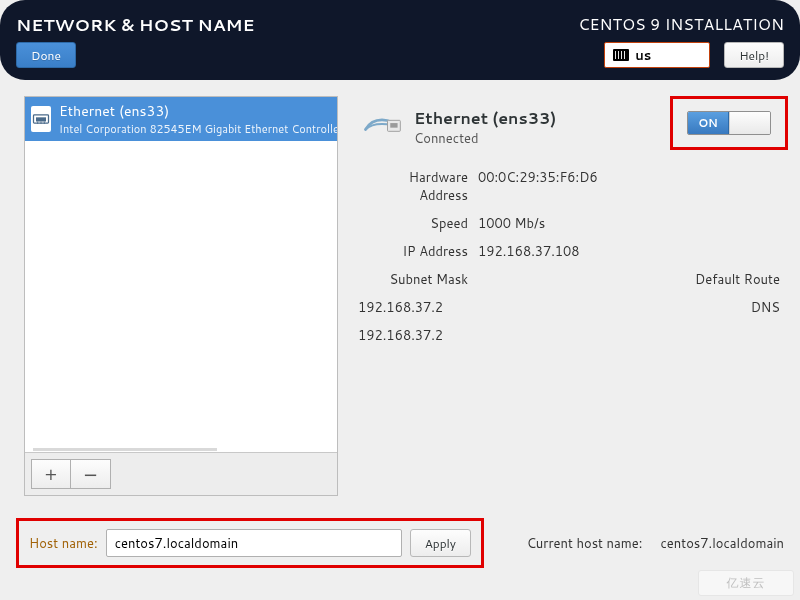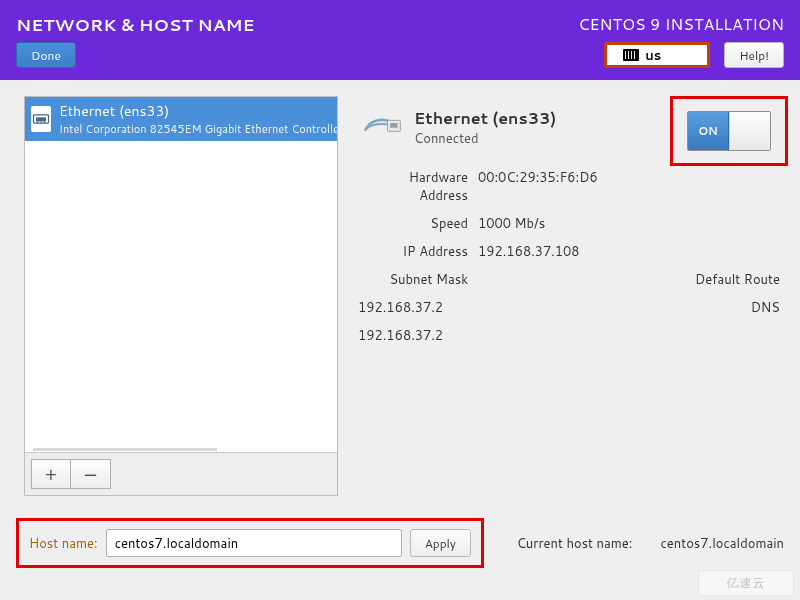--- a/index.html
+++ b/index.html
@@ -1,57 +1,57 @@
 <!DOCTYPE html>
 <html><head>
 <meta charset="utf-8">
 <style>
   * { box-sizing: border-box; margin: 0; padding: 0; }
   html, body { width: 800px; height: 600px; font-family: "Cantarell", "DejaVu Sans", sans-serif; font-size: 13px; color: #2e3436; background: #efefef; overflow: hidden; }
-  .topbar { height: 80px; background: #6d28d9; color: #fff; padding: 6px 16px 0 16px; position: relative; }
+  .topbar { height: 80px; background: #0f172a; color: #fff; padding: 6px 16px 0 16px; position: relative; border-radius: 25px; }
   .title-row { display: flex; justify-content: space-between; align-items: flex-start; padding-top: 6px; }
   .page-title { font-weight: bold; font-size: 17px; }
   .installer-title { font-size: 16px; font-weight: 500; }
   .btn-row { display: flex; justify-content: space-between; align-items: center; margin-top: 6px; }
   .btn { display: inline-flex; align-items: center; justify-content: center; height: 26px; padding: 0 14px; border-radius: 3px; border: 1px solid rgba(0,0,0,0.25); cursor: pointer; font-size: 12px; text-shadow: 0 1px 0 rgba(0,0,0,0.15); }
   .btn-blue { background: linear-gradient(#4a90d9,#3a7fc8); color: #fff; border: 1px solid #2d6aa8; }
   .btn-gray { background: linear-gradient(#fdfdfd,#ededed); color: #2e3436; text-shadow: 0 1px 0 #fff; border: 1px solid #b8b8b8; }
-  .lang-box { display: inline-flex; align-items: center; height: 26px; background: #fff; color: #000; border: 3px solid #c2410c; border-radius: 2px; padding: 0 8px 0 16px; width: 106px; margin-right: 14px; }
+  .lang-box { display: inline-flex; align-items: center; height: 26px; background: #fff; color: #000; border: 1px solid #c2410c; border-radius: 2px; padding: 0 8px 0 8px; width: 106px; margin-right: 14px; }
   .kbd-icon { width: 16px; height: 12px; background: #000; position: relative; margin-right: 6px; border-radius: 1px; }
   .kbd-icon::after { content:""; position:absolute; inset:2px; background:repeating-linear-gradient(90deg,#fff 0 1px,#000 1px 3px), repeating-linear-gradient(0deg,#fff 0 1px,#000 1px 4px); opacity:0.9; }
   .content { position: absolute; top: 80px; left: 0; right: 0; bottom: 0; }
   .left-panel { position: absolute; top: 16px; left: 24px; width: 314px; height: 400px; background: #ededed; border: 1px solid #bdbdbd; }
   .iface-list { background: #fff; height: 356px; overflow: hidden; border-bottom: 1px solid #c8c8c8; }
   .iface-item { display: flex; align-items: center; gap: 8px; padding: 4px 8px 4px 6px; background: #4a90d9; color: #fff; white-space: nowrap; overflow: hidden; }
   .iface-item .ic { width: 26px; height: 26px; background: #fff; border-radius: 2px; display:flex; align-items:center; justify-content:center; }
   .iface-item .ic svg { width: 20px; height: 20px; }
   .iface-texts .name { font-size: 14px; font-weight: 500; }
   .iface-texts .desc { font-size: 11px; opacity: 0.9; }
   .list-btns { display: flex; gap: 0; padding: 6px; }
   .sqbtn { width: 40px; height: 30px; display:inline-flex; align-items:center; justify-content:center; background: linear-gradient(#fdfdfd,#ededed); border:1px solid #b0b0b0; font-size:18px; color:#555; cursor:pointer; }
   .sqbtn + .sqbtn { border-left: none; }
   .detail { position: absolute; top: 22px; left: 360px; right: 20px; }
   .detail-head { display: flex; align-items: center; gap: 10px; margin-bottom: 18px; }
   .net-icon svg { width: 44px; height: 44px; }
   .iface-title { font-weight: bold; font-size: 16px; }
   .iface-status { font-size: 13px; color: #555; }
   .toggle-box { position: absolute; top: 16px; right: 12px; border: 3px solid #e00000; padding: 12px 14px; }
-  .toggle { width: 84px; height: 40px; border: 1px solid #8f8f8f; border-radius: 2px; background: linear-gradient(#fdfdfd,#ededed); display:flex; overflow:hidden; cursor:pointer; }
+  .toggle { width: 84px; height: 24px; border: 1px solid #8f8f8f; border-radius: 2px; background: linear-gradient(#fdfdfd,#ededed); display:flex; overflow:hidden; cursor:pointer; }
   .toggle .on { width: 42px; background: linear-gradient(#5a9fe0,#3879bf); color:#fff; font-size:11px; font-weight:bold; display:flex; align-items:center; justify-content:center; border-right:1px solid #2d6aa8; }
   .toggle .knob { width: 42px; background: linear-gradient(#fdfdfd,#e9e9e9); border-left:1px solid #d0d0d0; }
   .kv { display: grid; grid-template-columns: 110px auto; column-gap: 10px; row-gap: 10px; font-size: 13px; margin-left: -2px; }
   .kv .k { text-align: right; color: #333; }
   .kv .v { color: #333; }
   .configure { position: absolute; top: 382px; right: 34px; }
   .hostrow { position: absolute; left: 16px; bottom: 32px; display:flex; align-items:center; width: 768px; }
   .host-box { border: 3px solid #e00000; padding: 8px 10px 8px 10px; display:flex; align-items:center; gap: 8px; }
   .host-label { color: #a16207; }
   .host-input { width: 296px; height: 28px; border: 1px solid #b0b0b0; border-radius: 2px; padding: 0 8px; font: inherit; }
   .apply-btn { height: 28px; }
-  .current-host { margin-left: auto; display:flex; gap: 28px; align-items:center; font-size: 13px; color:#333; }
+  .current-host { margin-left: auto; display:flex; gap: 18px; align-items:center; font-size: 13px; color:#333; }
   .watermark { position:absolute; right:6px; bottom:4px; width:96px; height:26px; background:#f7f7f7; border:1px solid #e6e6e6; border-radius:3px; display:flex; align-items:center; justify-content:center; color:#bfbfbf; font-size:12px; letter-spacing:1px; }
   .scroll-shadow { position:absolute; left:8px; right:120px; bottom:1px; height:3px; background:#d9d9d9; }
 </style>
 </head>
 <body>
 
 <div class="topbar">
   <div class="title-row">
     <div class="page-title">NETWORK &amp; HOST NAME</div>
     <div class="installer-title">CENTOS 9 INSTALLATION</div>

